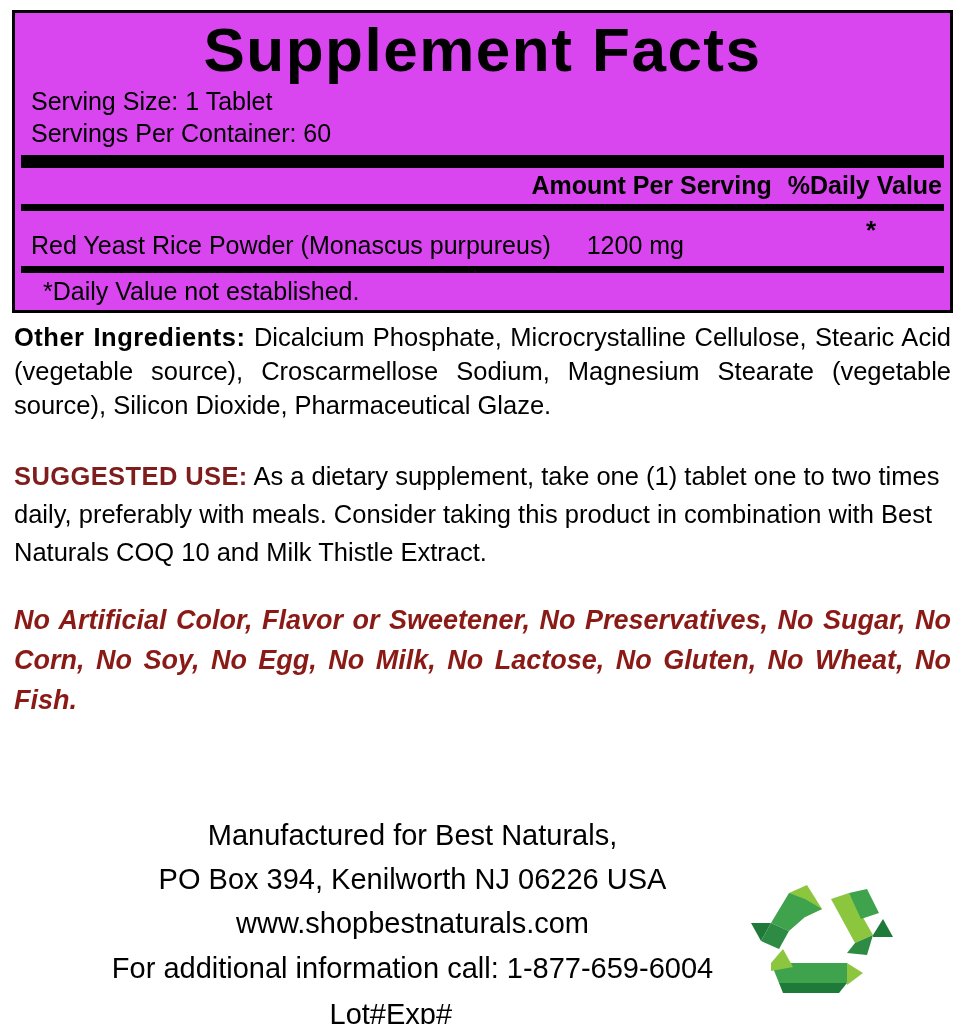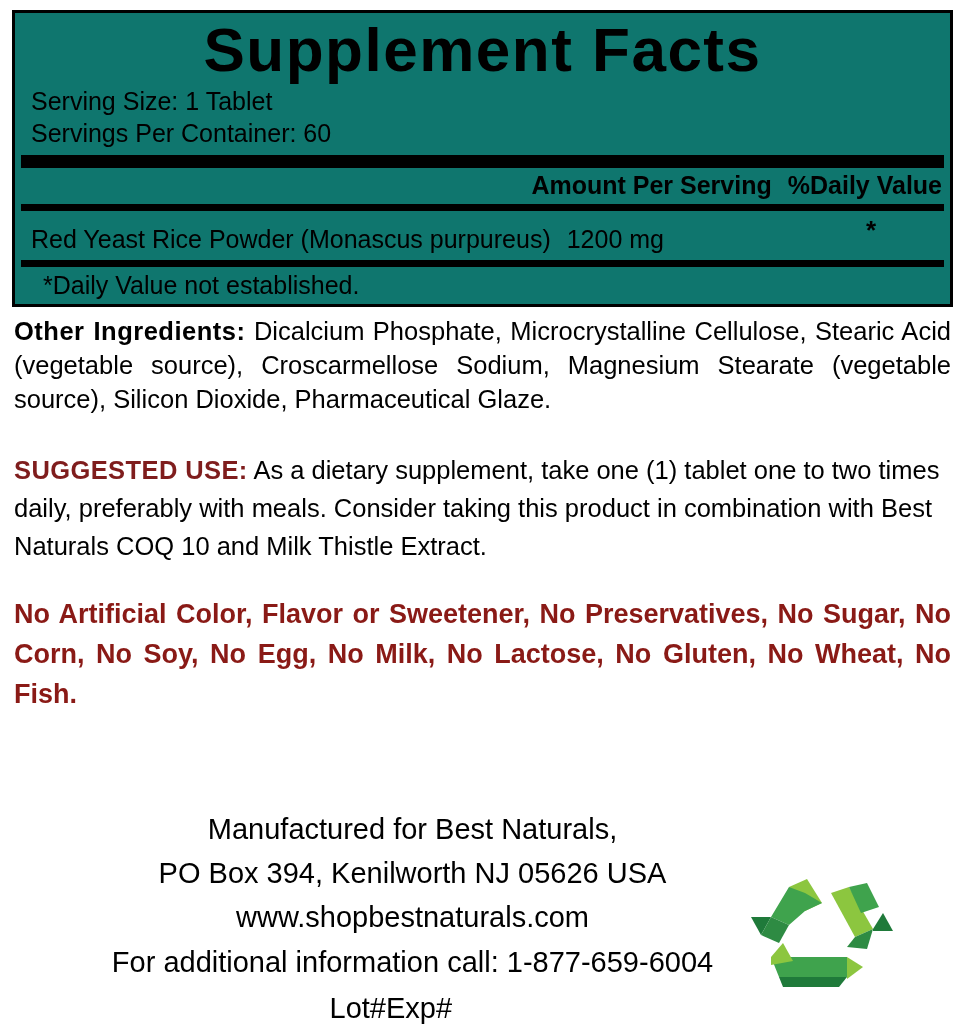--- a/index.html
+++ b/index.html
@@ -22,21 +22,21 @@
     box-sizing: border-box;
     padding: 8px 10px 0 10px;
   }
 
   
   .sf-panel {
     border: 3px solid #000;
     box-sizing: border-box;
     margin: 2px 2px 0 2px;
     padding: 0 0 0 0;
-    background: #0f766e;
+    background: #d946ef;
   }
   .sf-title {
     font-family: "Liberation Sans", sans-serif;
     font-weight: bold;
     font-size: 62px;
     line-height: 1.0;
     letter-spacing: 1.5px;
     text-align: center;
     padding: 6px 4px 2px 4px;
     white-space: nowrap;
@@ -62,22 +62,23 @@
     align-items: baseline;
     font-size: 25px;
     font-weight: bold;
     padding: 3px 8px 4px 8px;
   }
   .sf-headrow .h-amount { margin-right: 16px; }
   .sf-ingredient-row {
     display: flex;
     align-items: flex-start;
     font-size: 25px;
-    padding: 14px 8px 6px 16px;
-    position: relative;
+    padding: 20px 8px 6px 16px;
+    position: relative;
+    gap: 20px;
   }
   .sf-ing-name { white-space: nowrap; }
   .sf-ing-amt {
     margin-left: 16px;
     white-space: nowrap;
   }
   .sf-ing-dv {
     position: absolute;
     right: 74px;
     top: 4px;
@@ -109,20 +110,21 @@
   .suggested .label {
     color: #7f1d1d;
     font-weight: bold;
     letter-spacing: 0.4px;
   }
 
   
   .claims {
     color: #8a1a16;
     font-weight: bold;
+    font-style: italic;
     font-size: 27px;
     line-height: 1.48;
     margin: 30px 4px 0 4px;
     text-align: justify;
   }
 
   
   .footer {
     margin-top: 92px;
     position: relative;
@@ -193,21 +195,21 @@
   <div class="suggested">
     <span class="label">SUGGESTED USE:</span>
     <span>As a dietary supplement, take one (1) tablet one to two times daily, preferably with meals. Consider taking this product in combination with Best Naturals COQ 10 and Milk Thistle Extract.</span>
   </div>
 
   <div class="claims">No Artificial Color, Flavor or Sweetener, No Preservatives, No Sugar,  No Corn, No Soy, No Egg, No Milk, No Lactose, No Gluten, No Wheat,  No Fish.</div>
 
   <div class="footer">
     <div class="footer-lines">
       <div>Manufactured for Best Naturals,</div>
-      <div>PO Box 394, Kenilworth NJ 05626 USA</div>
+      <div>PO Box 394, Kenilworth NJ 06226 USA</div>
       <div>www.shopbestnaturals.com</div>
       <div>For additional information call: 1-877-659-6004</div>
       <div class="lot-row">
         <span class="lot">Lot#</span>
         <span class="exp">Exp#</span>
       </div>
     </div>
 
     <svg class="recycle" viewBox="0 0 170 120">
 

